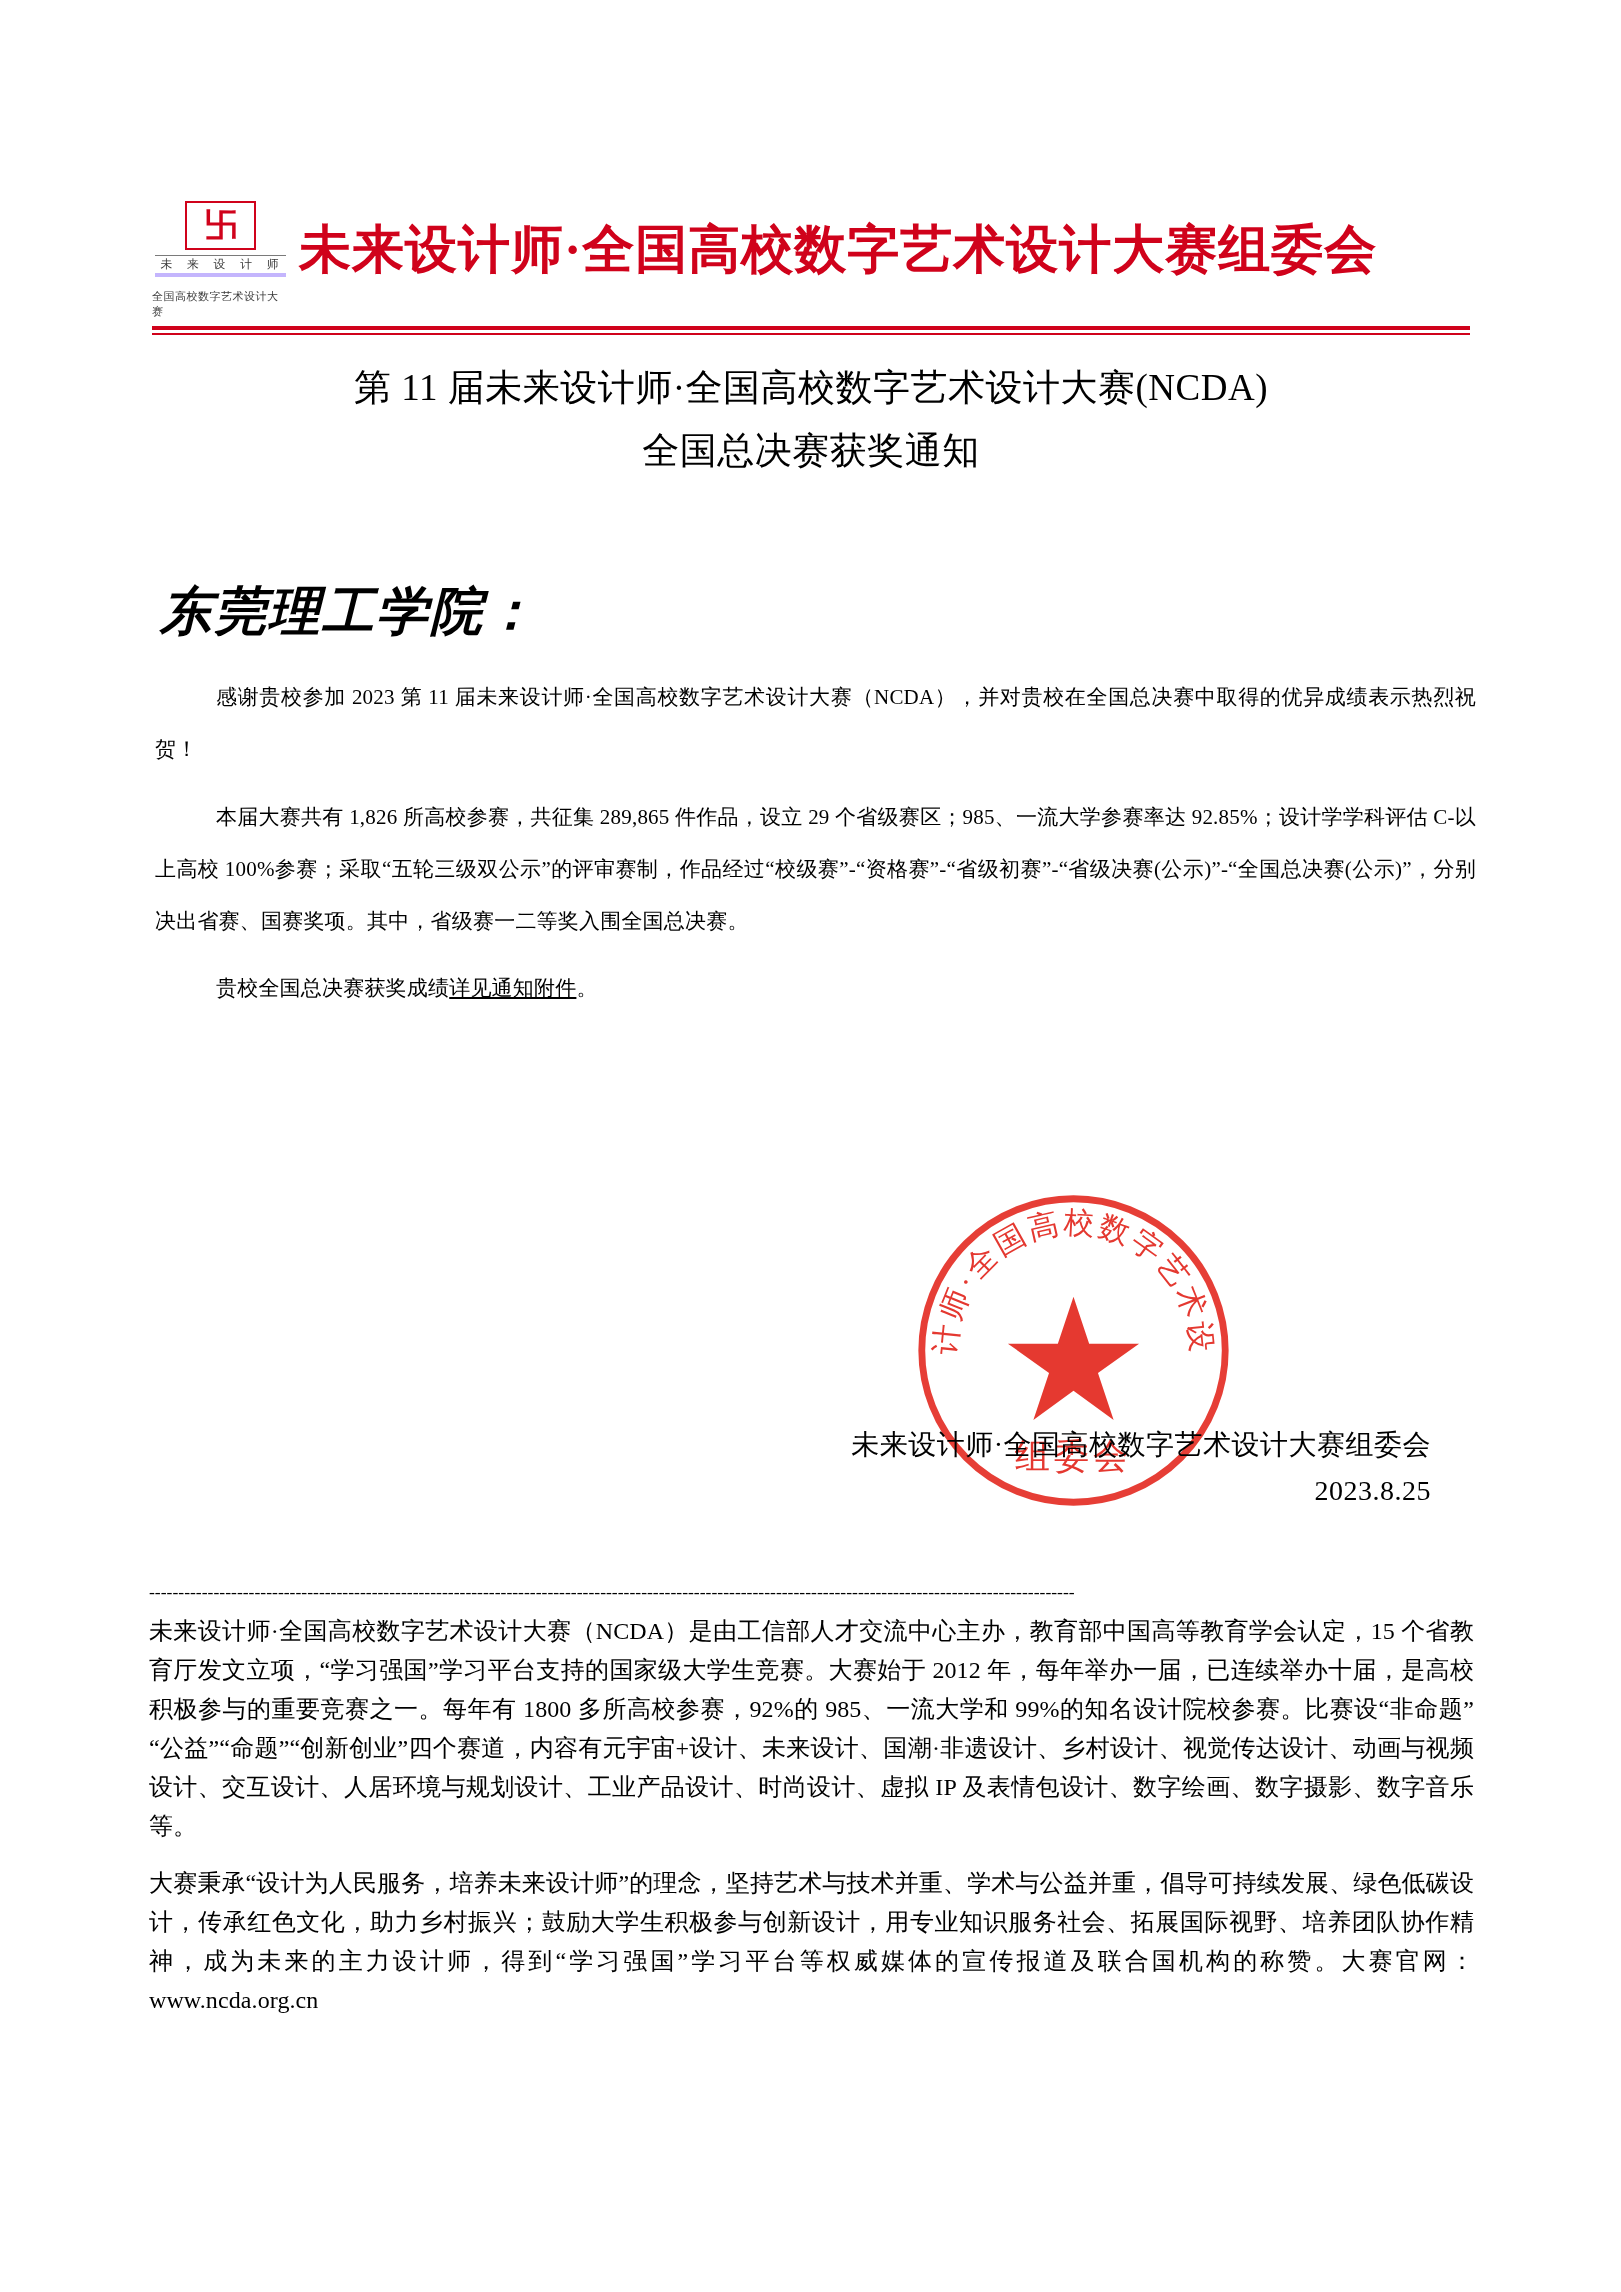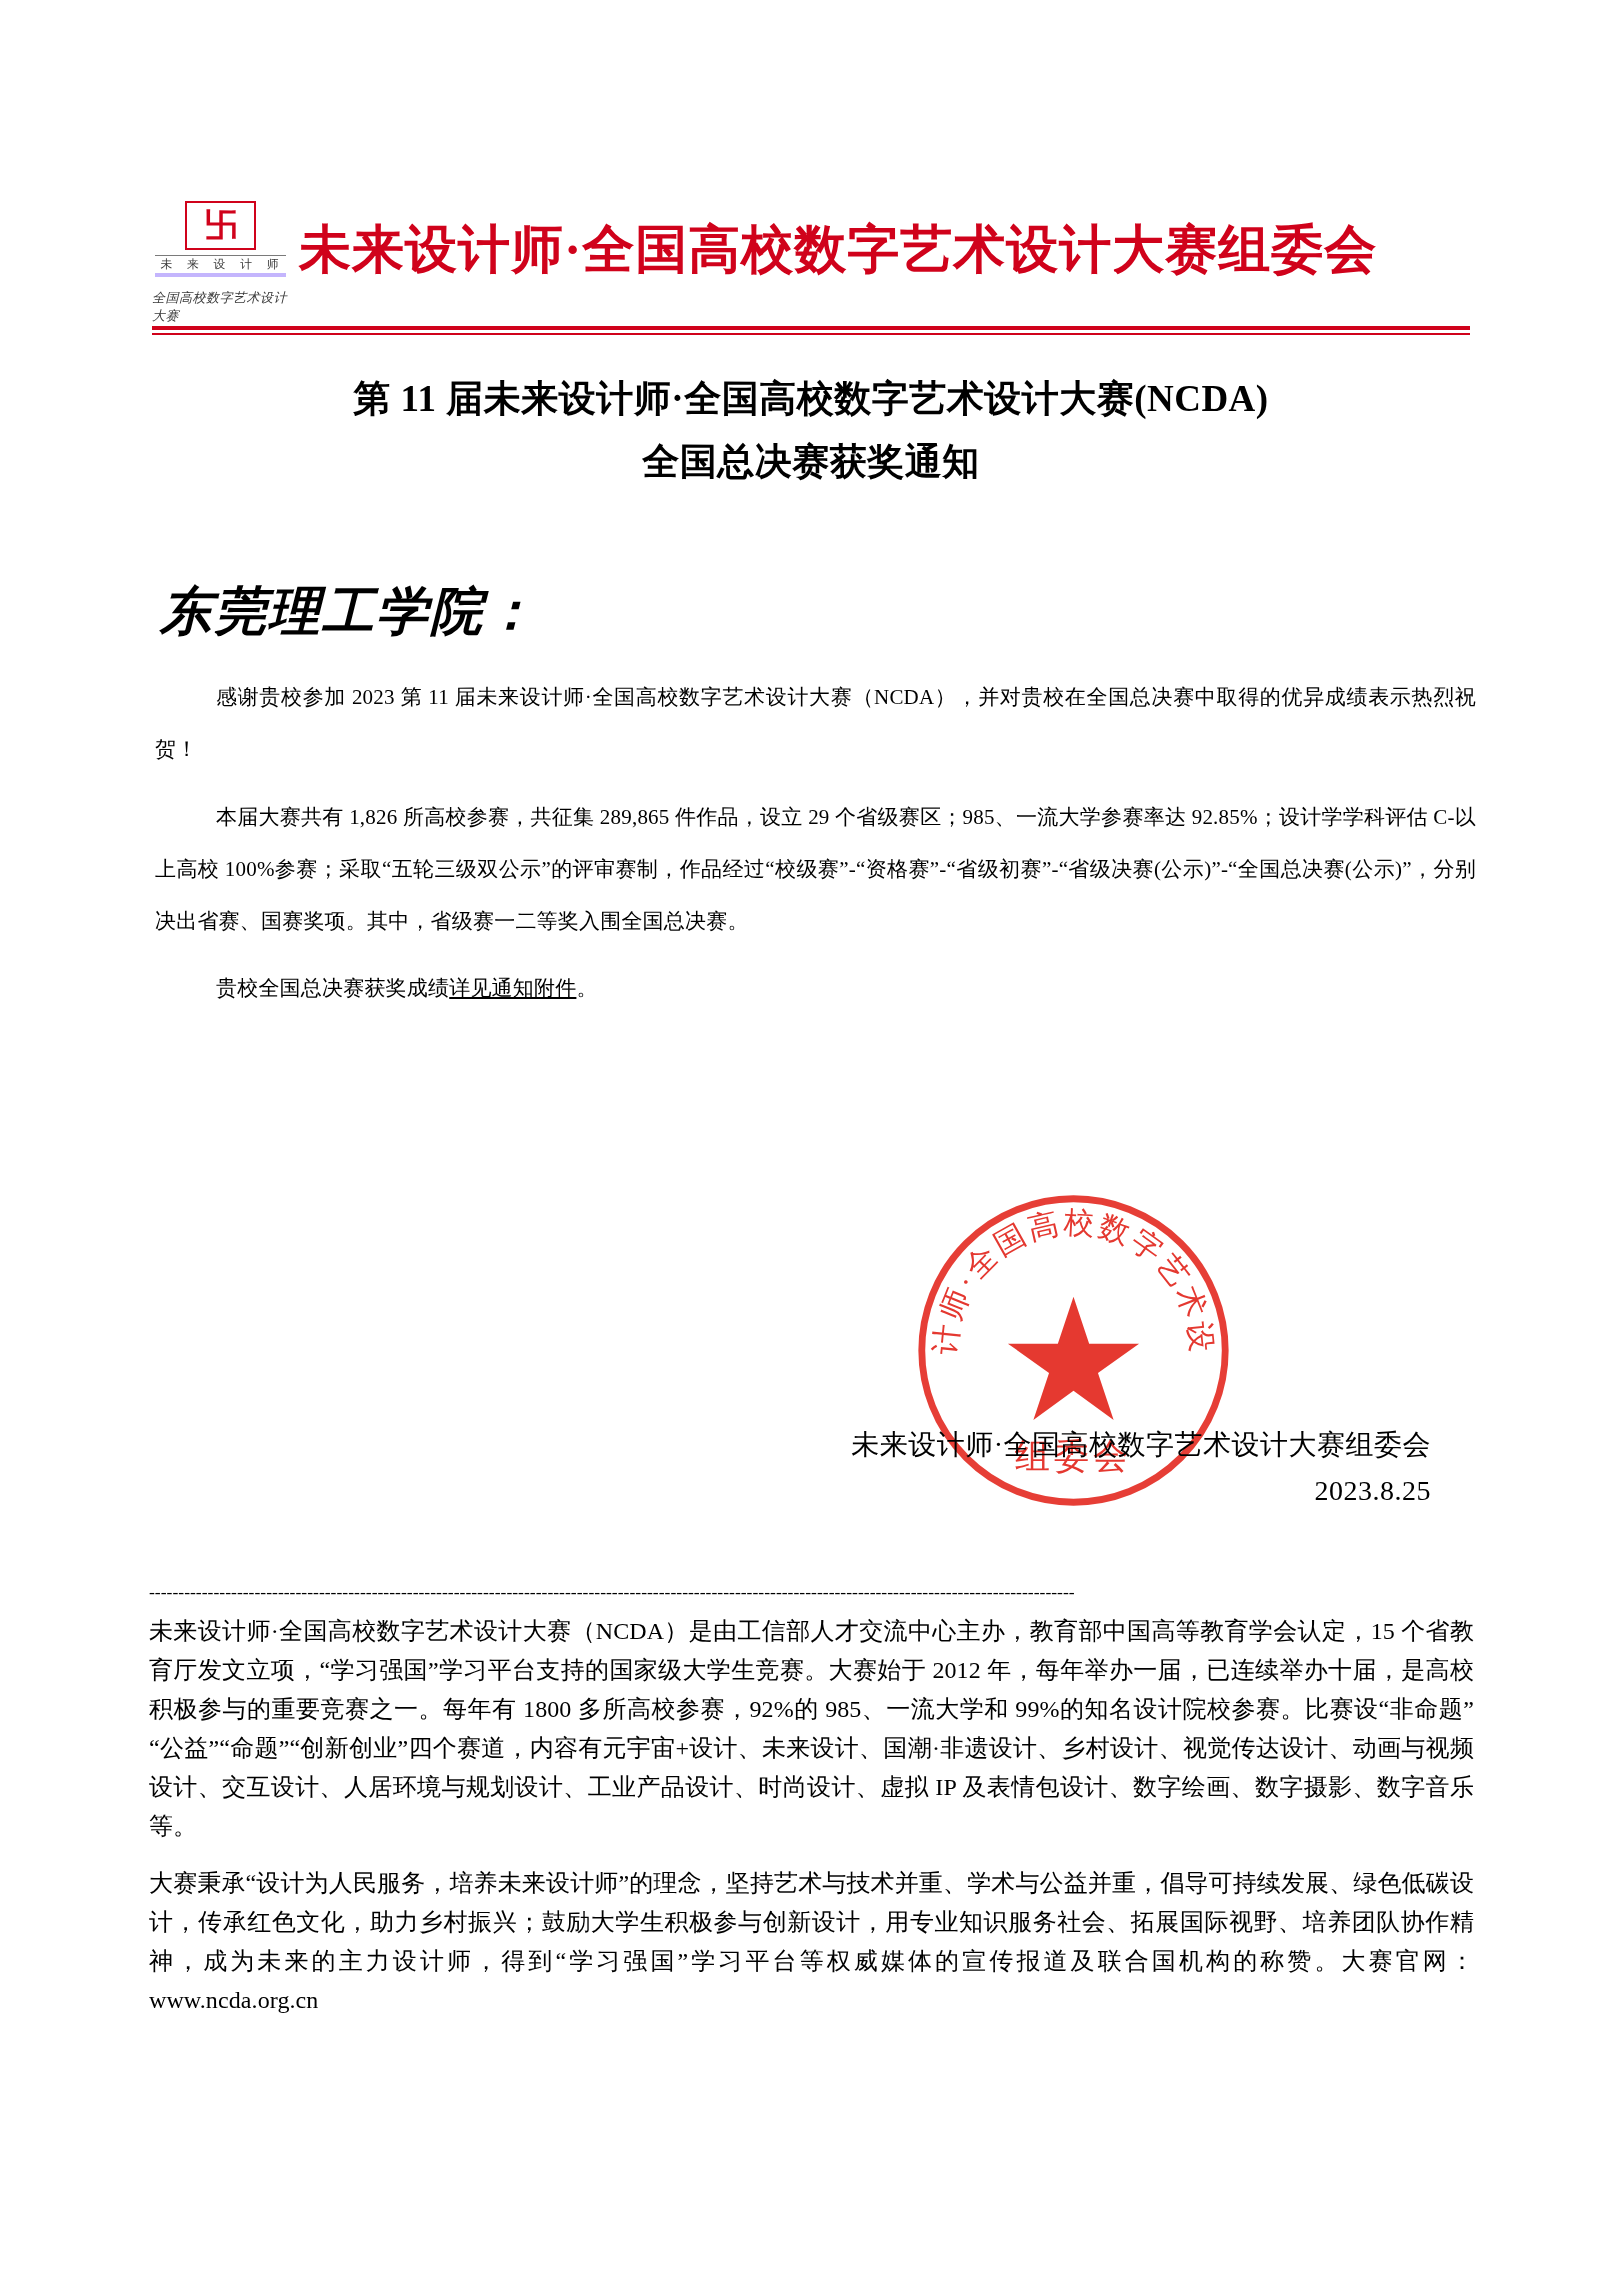--- a/index.html
+++ b/index.html
@@ -63,25 +63,24 @@
     margin-top: 4.9px;
     font-size: 11.8px;
     color: #3a3a3a;
     letter-spacing: 5.9px;
     border-top: 1px solid #7a7a7a;
     border-bottom: 4px solid #c4b5fd;
     padding: 1px 2px 1px 5.9px;
     line-height: 14.7px;
   }
   .logo-sub2 {
-    font-size: 13px;
+    font-size: 11px;
     color: #3a3a3a;
     letter-spacing: 0.5px;
     margin-top: 12px;
-    font-style: italic;
   }
   .letterhead-title {
     position: absolute;
     left: 147px;
     top: 13.7px;
     font-size: 52px;
     font-weight: bold;
     color: #d0021b;
     letter-spacing: 1px;
     white-space: nowrap;
@@ -101,25 +100,25 @@
     top: 333px;
     width: 1318px;
     height: 1.5px;
     background: #d0021b;
   }
 
   
   .doc-title {
     position: absolute;
     left: 152px;
-    top: 367px;
+    top: 356px;
     width: 1318px;
     text-align: center;
     font-size: 37px;
-    font-weight: bold;
+    font-weight: normal;
     line-height: 63px;
     letter-spacing: 0.5px;
   }
 
   
   .salutation {
     position: absolute;
     left: 160px;
     top: 577px;
     font-size: 52px;

